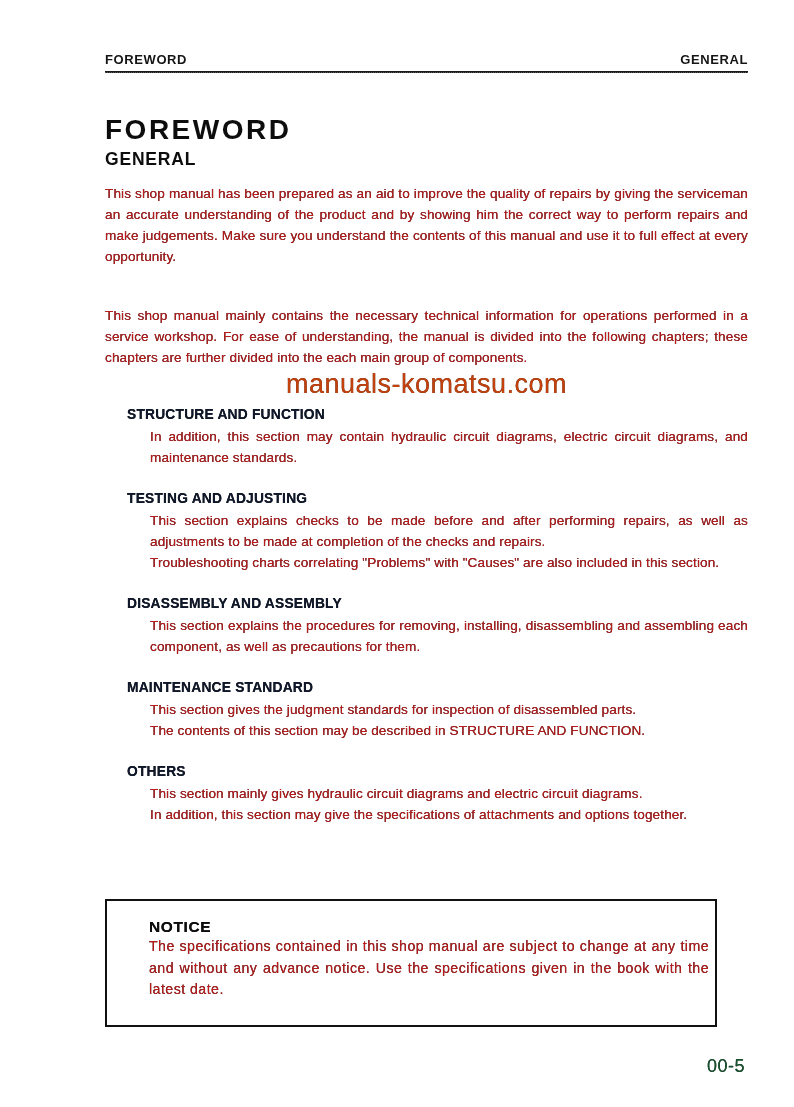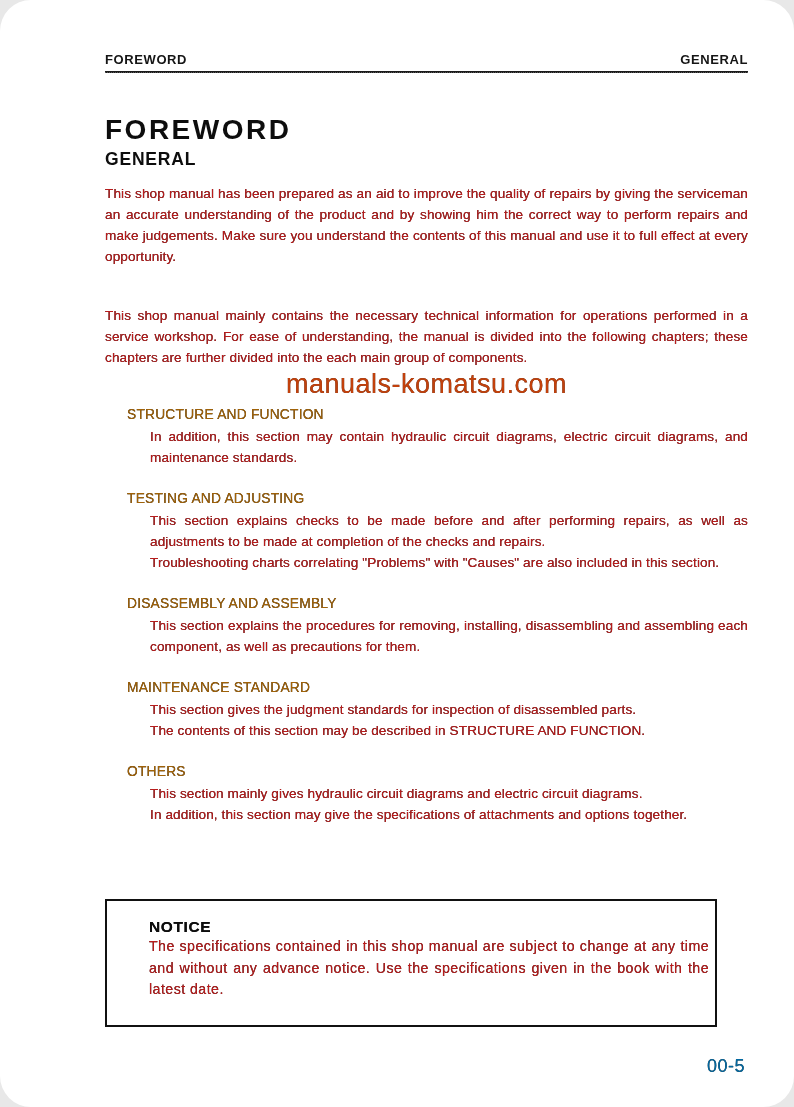--- a/index.html
+++ b/index.html
@@ -6,21 +6,20 @@
   html, body { background: #e8e8e8; }
   .page {
     position: relative;
     width: 794px;
     height: 1107px;
     margin: 0 auto;
     background: #ffffff;
     font-family: "Liberation Sans", sans-serif;
     color: #111;
     overflow: hidden;
-    border-radius: 31px;
   }
   .content {
     padding: 52px 46px 0 105px; 
   }
   
   .running-header {
     display: flex;
     justify-content: space-between;
     align-items: baseline;
     font-size: 13px;
@@ -66,23 +65,23 @@
     font-size: 27px;
     color: #c2410c;
     letter-spacing: 0.5px;
     text-shadow: 0 0 0.3px #333;
   }
   
   .sections { margin-top: 7px; padding-left: 22px; }
   .section { margin-bottom: 23px; }
   .section-heading {
     font-size: 13.8px;
-    font-weight: normal;
+    font-weight: bold;
     letter-spacing: 0.2px;
-    color: #a16207;
+    color: #0f172a;
     text-shadow: 0 0 0.4px #222;
     margin-bottom: 4px;
   }
   .section-par { padding-left: 23px; }
   
   .notice-box {
     margin-top: 74px;
     width: 612px;
     border: 2.5px solid #111;
     padding: 17px 22px 24px 42px;
@@ -99,21 +98,21 @@
     line-height: 21.5px;
     letter-spacing: 0.45px;
     width: 560px;
   }
   
   .page-number {
     position: absolute;
     right: 49px;
     bottom: 30px;
     font-size: 18px;
-    color: #0369a1;
+    color: #14532d;
     letter-spacing: 0.5px;
     text-shadow: 0 0 0.4px #222;
   }
 </style>
 </head>
 <body>
 
 <div class="page">
   <div class="content">
 

